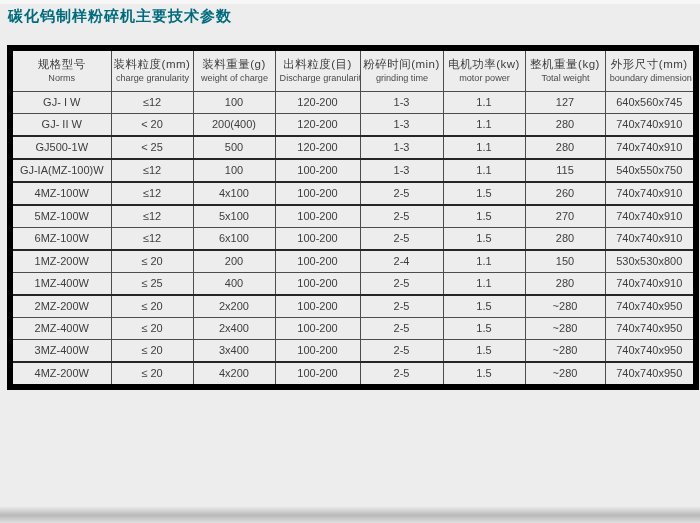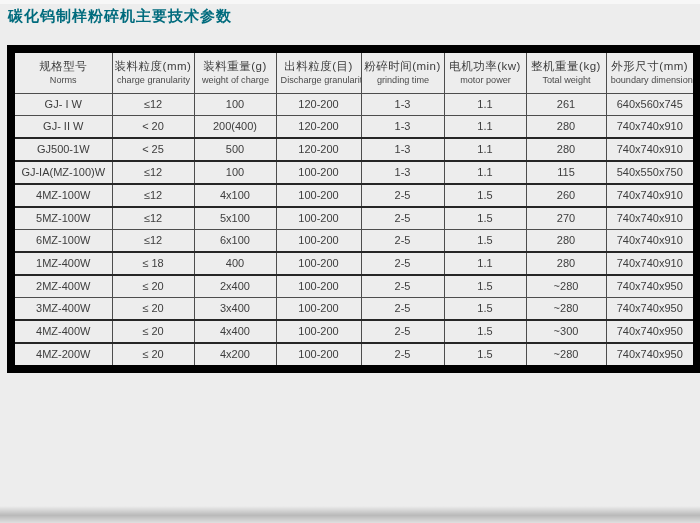--- a/index.html
+++ b/index.html
@@ -13,21 +13,21 @@
   .page{position:relative;width:700px;height:523px;background:#ededed;}
   .top-strip{position:absolute;left:0;top:0;width:700px;height:4px;background:#f7f7f7;}
   .doc-title{
     position:absolute;left:8px;top:7px;margin:0;
     font-size:15px;font-weight:bold;letter-spacing:1px;
     color:#006b7d;
   }
   table.params{
     position:absolute;left:7px;top:45px;width:686px;
     border-collapse:collapse;table-layout:fixed;
-    border:8px solid #000000;
+    border:6px solid #000000;
     background:transparent;
   }
   table.params th, table.params td{
     border:1px solid #4d4d4d;
     padding:0 2px;
     text-align:center;vertical-align:middle;
     font-size:11px;line-height:1.1;
     color:#3d3d3d;
     overflow:hidden;white-space:nowrap;
   }
@@ -97,21 +97,21 @@
         </tr>
       </thead>
     <tbody>
         <tr>
           <td>GJ- I W</td>
           <td>≤12</td>
           <td>100</td>
           <td>120-200</td>
           <td>1-3</td>
           <td>1.1</td>
-          <td>261</td>
+          <td>127</td>
           <td>640x560x745</td>
         </tr>
         <tr class="thick">
           <td>GJ- II W</td>
           <td>&lt; 20</td>
           <td>200(400)</td>
           <td>120-200</td>
           <td>1-3</td>
           <td>1.1</td>
           <td>280</td>
@@ -160,58 +160,68 @@
         <tr class="thick">
           <td>6MZ-100W</td>
           <td>≤12</td>
           <td>6x100</td>
           <td>100-200</td>
           <td>2-5</td>
           <td>1.5</td>
           <td>280</td>
           <td>740x740x910</td>
         </tr>
+        <tr>
+          <td>1MZ-200W</td>
+          <td>≤ 20</td>
+          <td>200</td>
+          <td>100-200</td>
+          <td>2-4</td>
+          <td>1.1</td>
+          <td>150</td>
+          <td>530x530x800</td>
+        </tr>
         <tr class="thick">
           <td>1MZ-400W</td>
-          <td>≤ 18</td>
+          <td>≤ 25</td>
           <td>400</td>
           <td>100-200</td>
           <td>2-5</td>
           <td>1.1</td>
           <td>280</td>
           <td>740x740x910</td>
         </tr>
         <tr>
+          <td>2MZ-200W</td>
+          <td>≤ 20</td>
+          <td>2x200</td>
+          <td>100-200</td>
+          <td>2-5</td>
+          <td>1.5</td>
+          <td>~280</td>
+          <td>740x740x950</td>
+        </tr>
+        <tr>
           <td>2MZ-400W</td>
           <td>≤ 20</td>
           <td>2x400</td>
           <td>100-200</td>
           <td>2-5</td>
           <td>1.5</td>
           <td>~280</td>
           <td>740x740x950</td>
         </tr>
         <tr class="thick">
           <td>3MZ-400W</td>
           <td>≤ 20</td>
           <td>3x400</td>
           <td>100-200</td>
           <td>2-5</td>
           <td>1.5</td>
           <td>~280</td>
-          <td>740x740x950</td>
-        </tr>
-        <tr class="thick">
-          <td>4MZ-400W</td>
-          <td>≤ 20</td>
-          <td>4x400</td>
-          <td>100-200</td>
-          <td>2-5</td>
-          <td>1.5</td>
-          <td>~300</td>
           <td>740x740x950</td>
         </tr>
         <tr>
           <td>4MZ-200W</td>
           <td>≤ 20</td>
           <td>4x200</td>
           <td>100-200</td>
           <td>2-5</td>
           <td>1.5</td>
           <td>~280</td>

